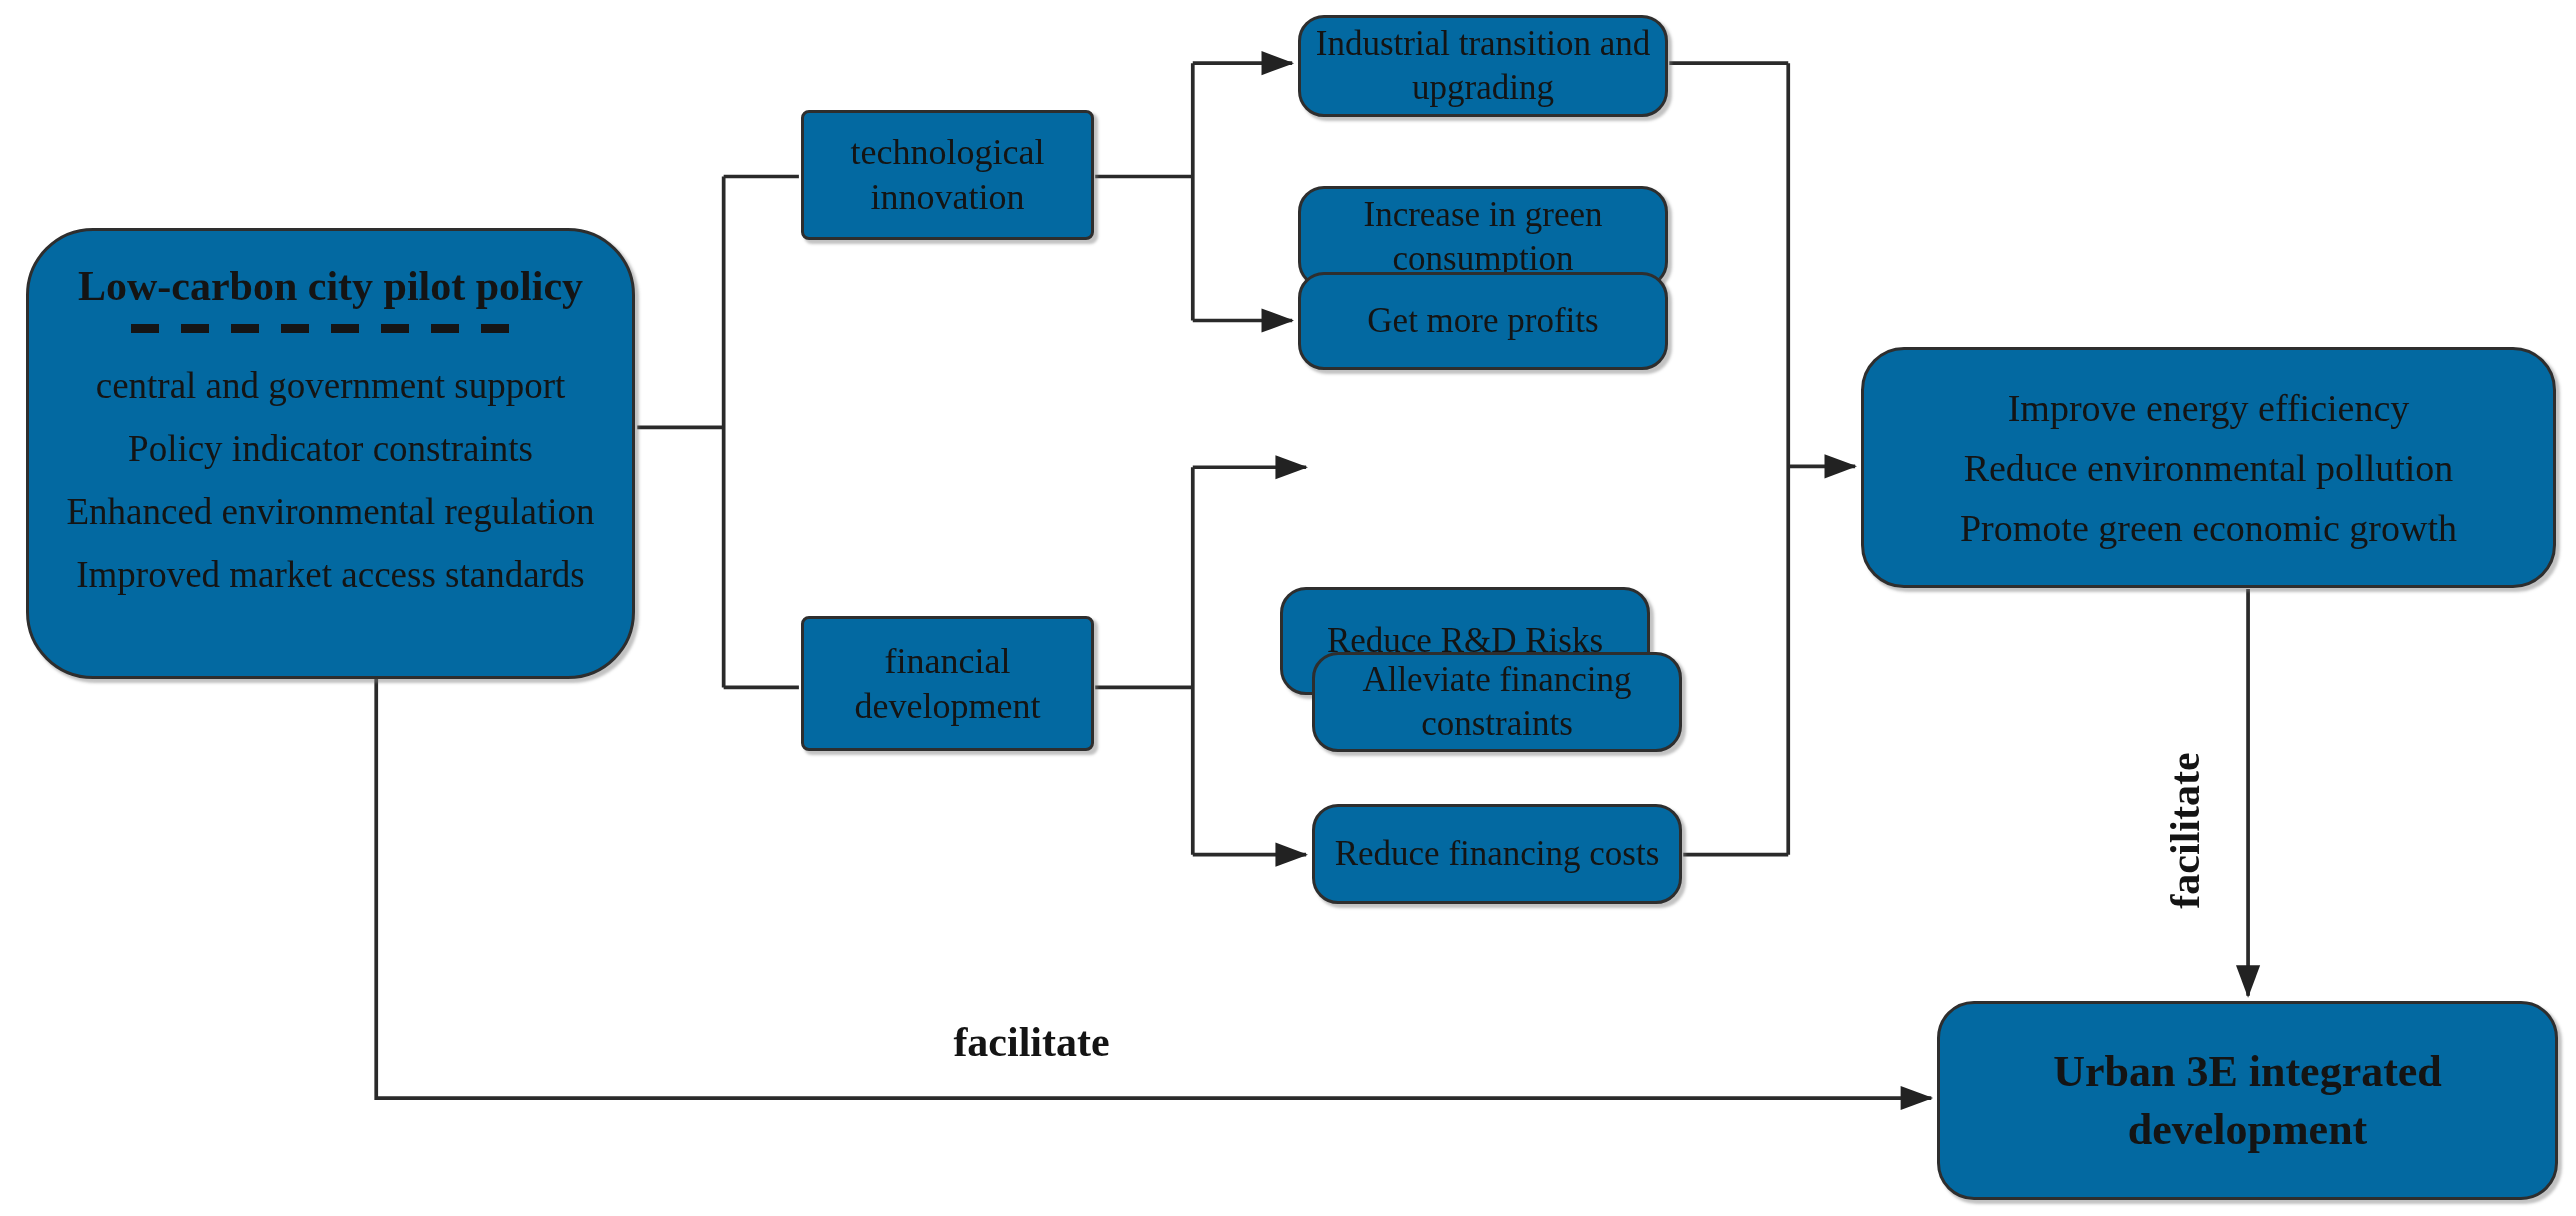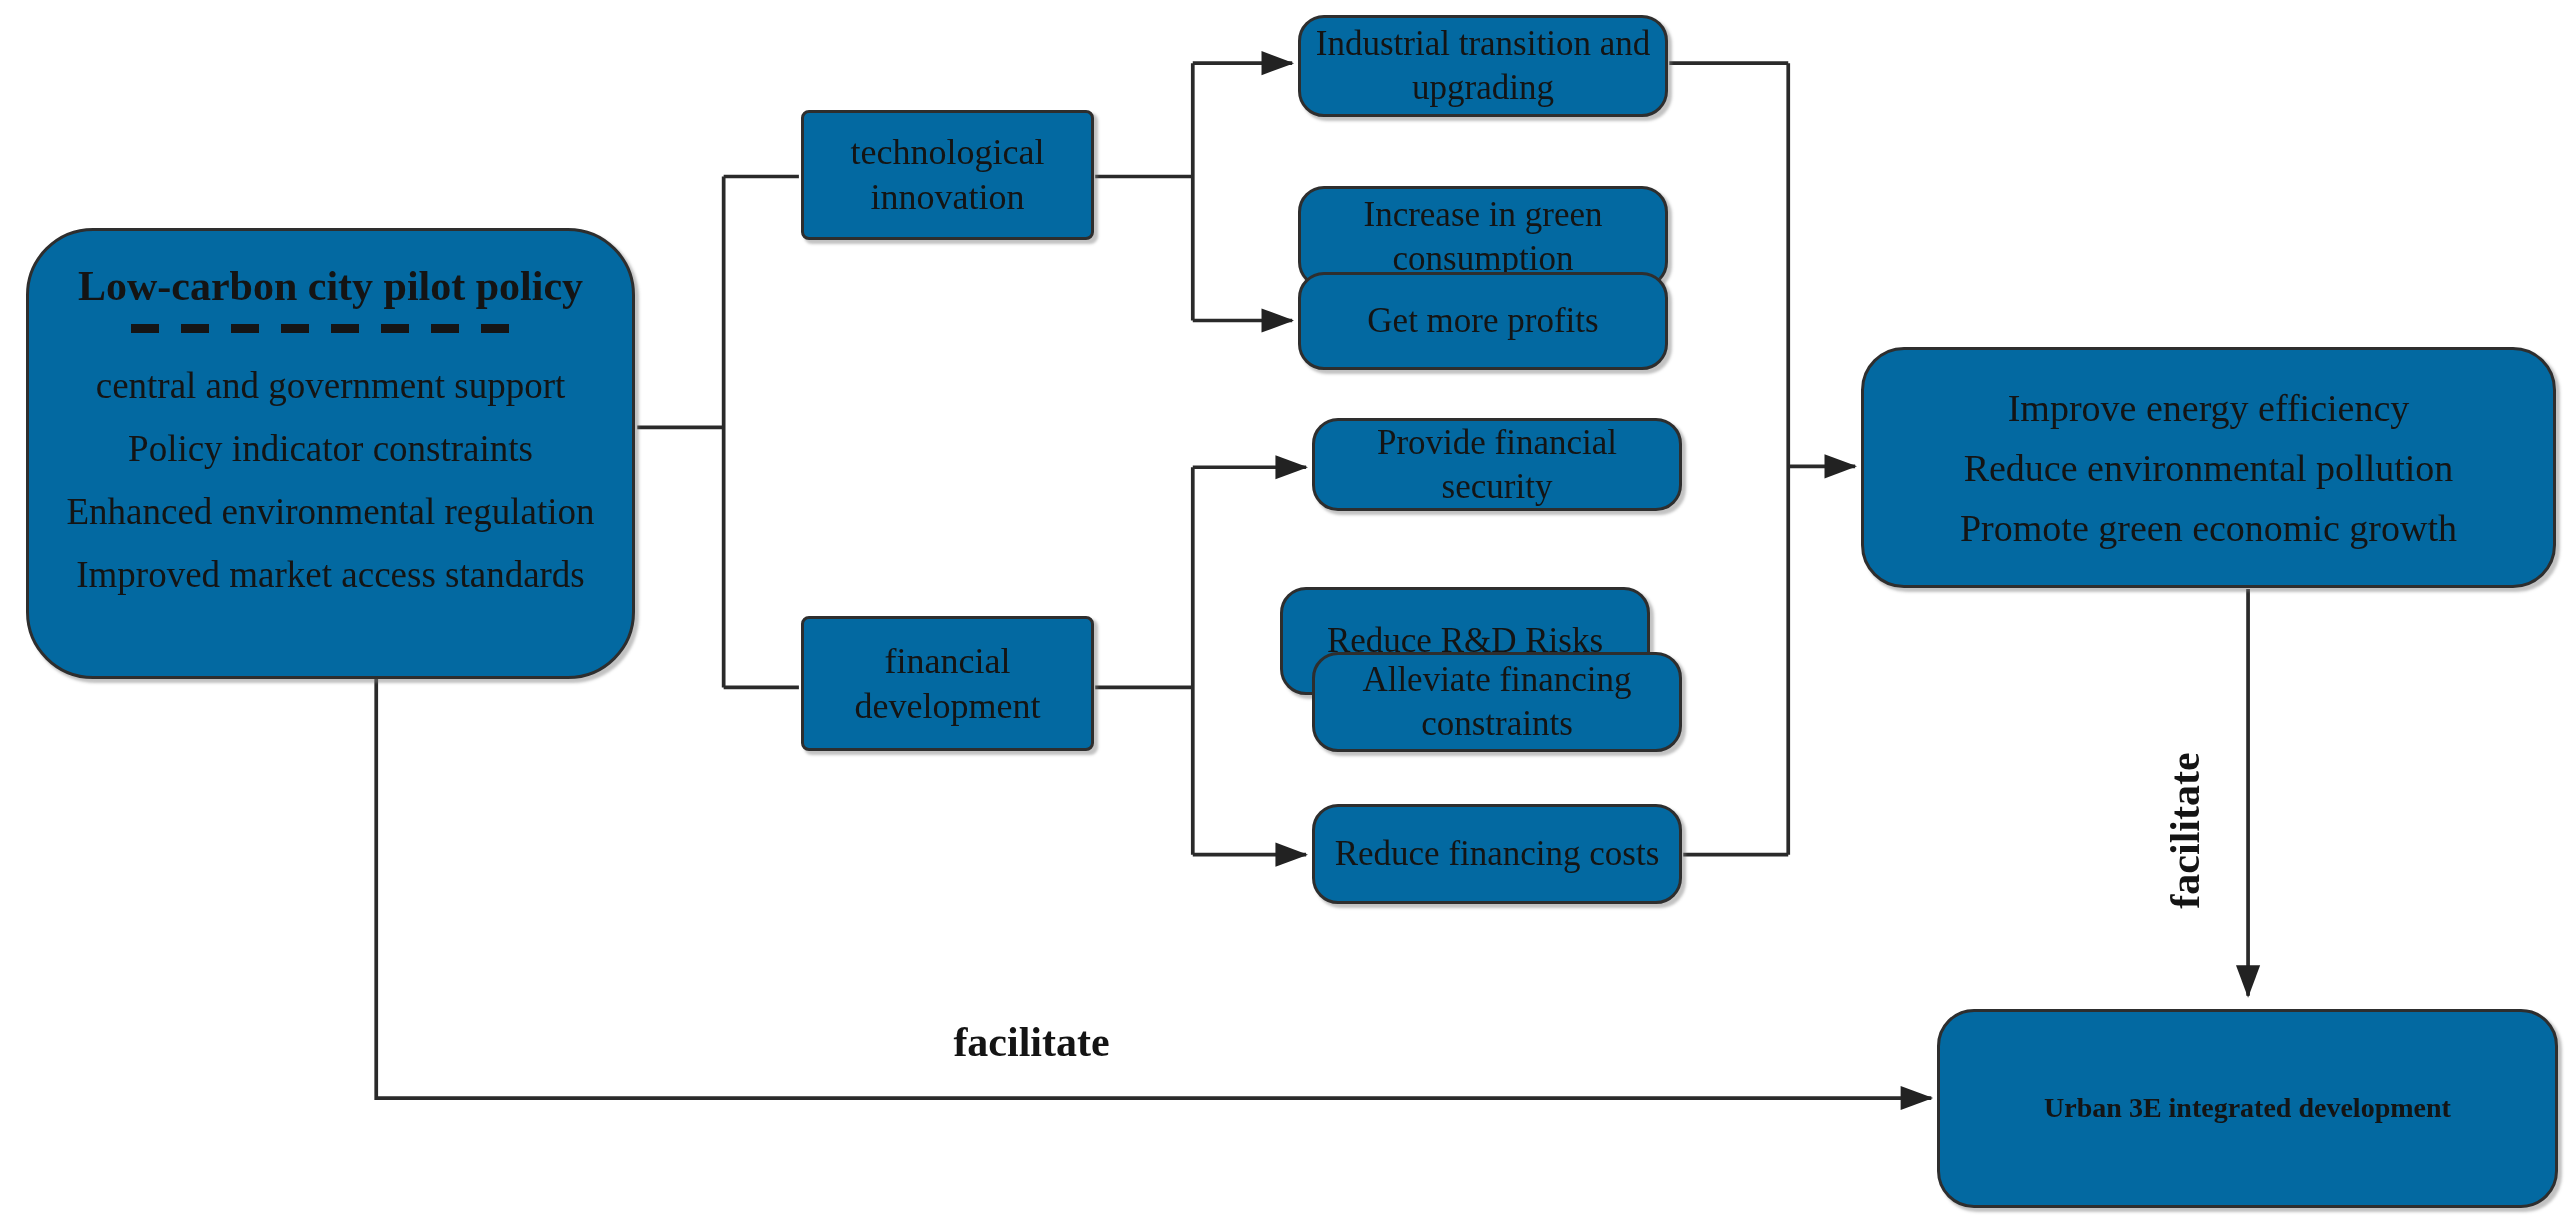--- a/index.html
+++ b/index.html
@@ -104,24 +104,23 @@
   #outcome-box .outcome-line {
     font-size: 38px;
     line-height: 1.0;
     white-space: nowrap;
   }
   
   #urban-box {
     left: 1937px; top: 1001px;
     width: 621px; height: 199px;
     border-radius: 37px;
-    font-size: 28px;
+    font-size: 44px;
     font-weight: bold;
     line-height: 1.3;
-    margin-top: 8px;
   }
   
   .edge-label {
     position: absolute;
     font-size: 42px;
     font-weight: bold;
     color: #141414;
     text-align: center;
   }
   #facilitate-horizontal {
@@ -184,23 +183,20 @@
   <div class="node effect" id="effect-a1">
     <div class="label">Industrial transition and upgrading</div>
   </div>
   <div class="node effect" id="effect-a2">
     <div class="label">Increase in green consumption</div>
   </div>
   <div class="node effect" id="effect-a3">
     <div class="label">Get more profits</div>
   </div>
 
-  <div class="node effect" id="effect-b1">
-    <div class="label">Provide financial security</div>
-  </div>
   <div class="node effect" id="effect-b2">
     <div class="label">Reduce R&amp;D Risks</div>
   </div>
   <div class="node effect" id="effect-b3">
     <div class="label">Alleviate financing constraints</div>
   </div>
   <div class="node effect" id="effect-b4">
     <div class="label">Reduce financing costs</div>
   </div>
 

